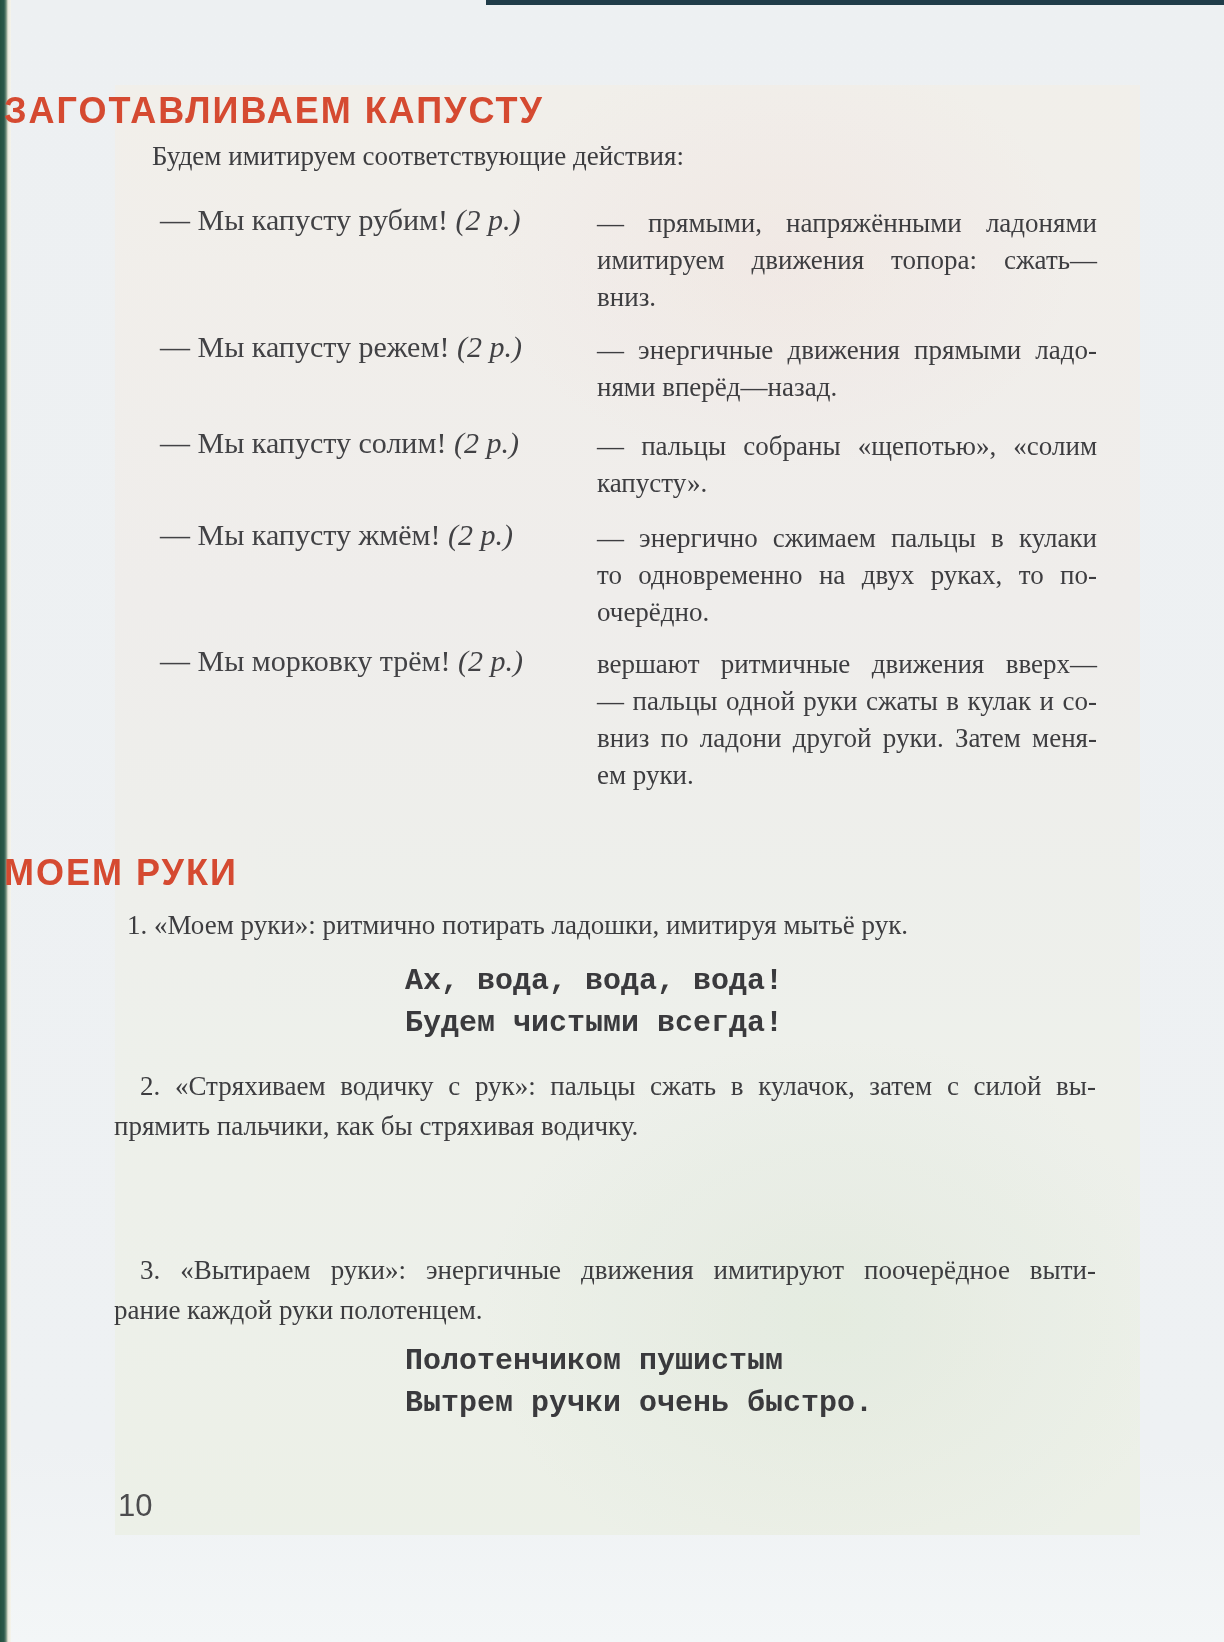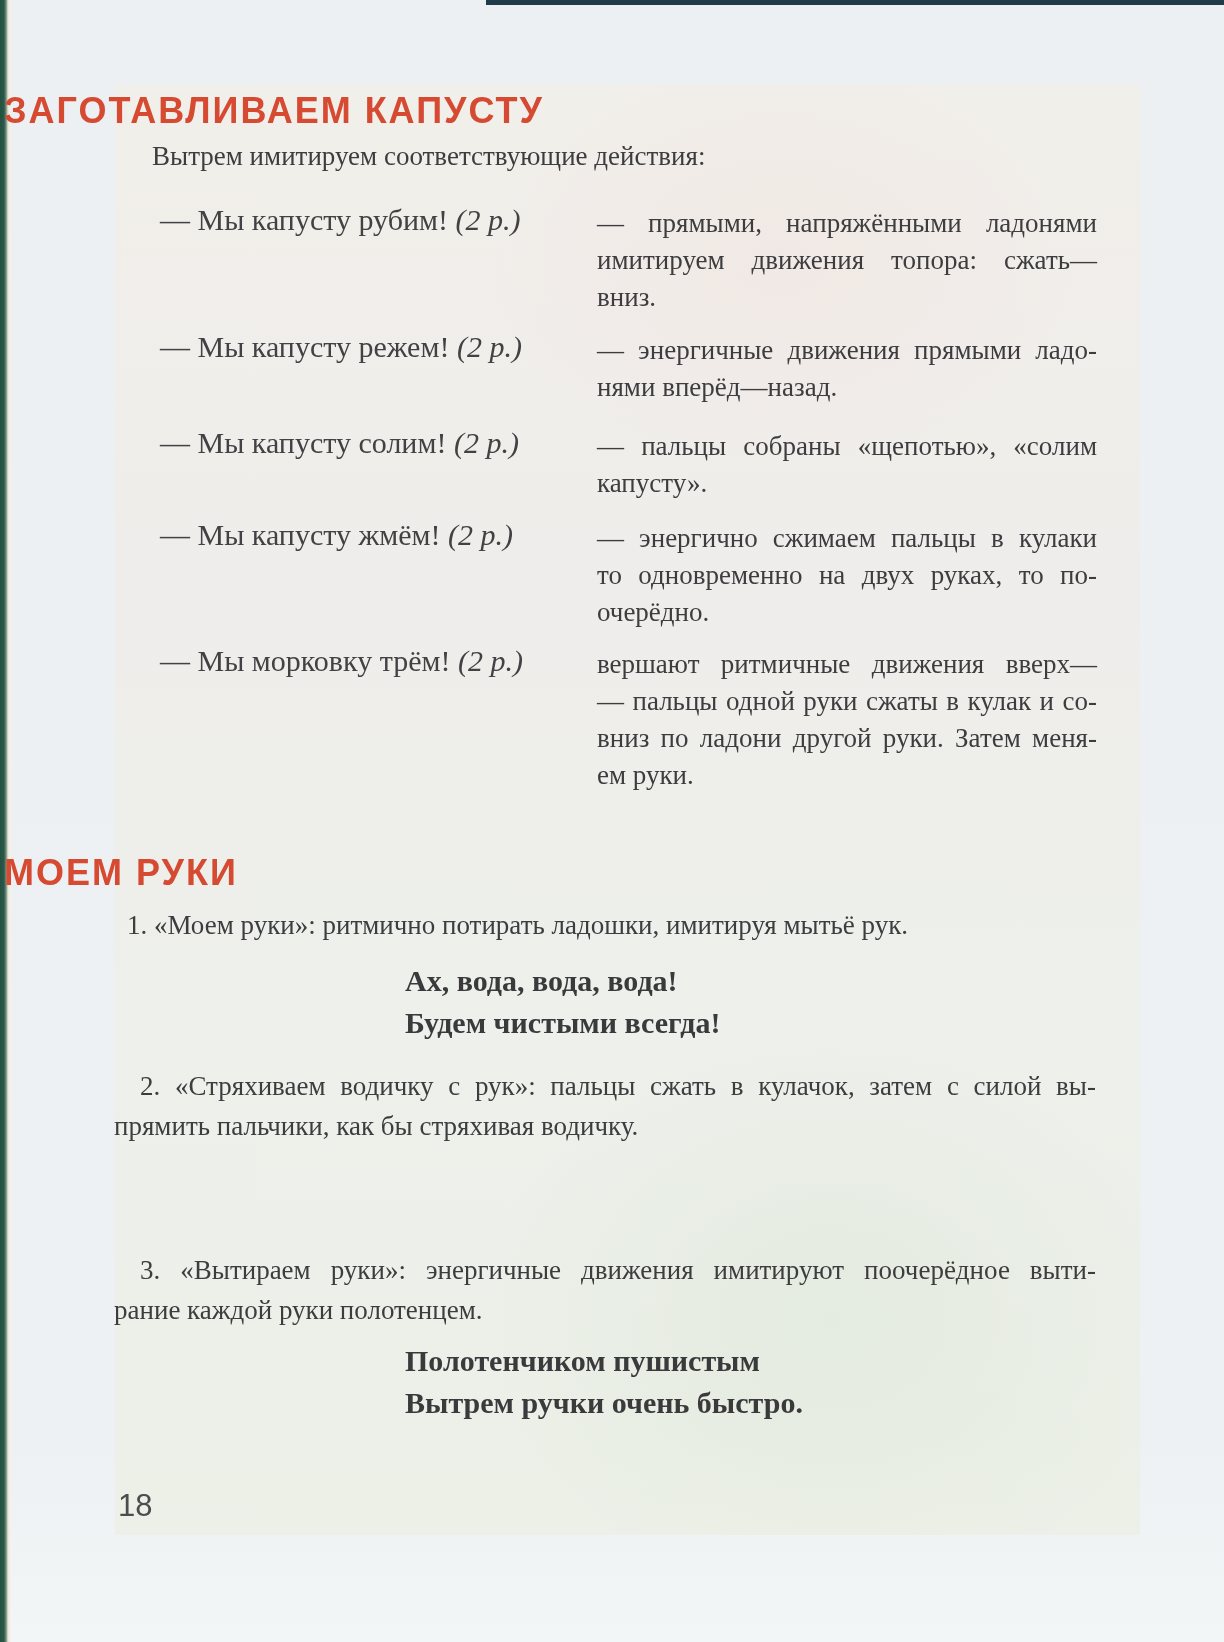--- a/index.html
+++ b/index.html
@@ -38,37 +38,37 @@
     color:#d54a31;
   }
   .intro { position:absolute; left:152px; top:141px; font-size:27px; }
   .lcol { position:absolute; left:160px; width:445px; font-size:30px; color:#424245; white-space:nowrap; }
   .lcol .it { font-style:italic;text-align:right; }
   .rcol { position:absolute; left:597px; width:500px; font-size:27px; line-height:37px; }
   .jl { text-align:justify; text-align-last:justify; }
   .para { position:absolute; left:114px; width:982px; font-size:27px; line-height:40px; }
   .ind  { text-indent:26px; }
   .ind1 { text-indent:13px; }
-  .verse { position:absolute; left:405px; font-size:30px; line-height:42px; font-weight:bold; color:#3a3a3d; }
+  .verse { position:absolute; left:405px; font-size:30px; line-height:42px; font-weight:bold; color:#3a3a3d;font-family:Liberation Mono, monospace; }
   .pagenum {
     position:absolute; left:118px; top:1488px;
     font-family:"Liberation Sans", sans-serif; font-size:31px; color:#4c4c4e;
   }
 </style>
 </head>
 <body>
 
 <div class="page">
   <div class="spine"></div>
   <div class="topstrip"></div>
   <div class="ghost"></div>
 
   <div class="h1" style="top:90px">ЗАГОТАВЛИВАЕМ КАПУСТУ</div>
 
-  <div class="intro">Вытрем имитируем соответствующие действия:</div>
+  <div class="intro">Будем имитируем соответствующие действия:</div>
 
   <div class="lcol" style="top:203px">
     <span>—</span>
     <span>Мы капусту рубим!</span>
     <span class="it">(2 р.)</span>
   </div>
   <div class="rcol" style="top:205px">
     <div class="jl">— прямыми, напряжёнными ладонями</div>
     <div class="jl">имитируем движения топора: сжать—</div>
     <div>вниз.</div>
@@ -134,14 +134,14 @@
 
   <div class="para" style="top:1250px">
     <div class="jl ind">3. «Вытираем руки»: энергичные движения имитируют поочерёдное выти-</div>
     <div>рание каждой руки полотенцем.</div>
   </div>
   <div class="verse" style="top:1340px">
     <div>Полотенчиком пушистым</div>
     <div>Вытрем ручки очень быстро.</div>
   </div>
 
-  <div class="pagenum">18</div>
+  <div class="pagenum">10</div>
 </div>
 
 </body></html>

